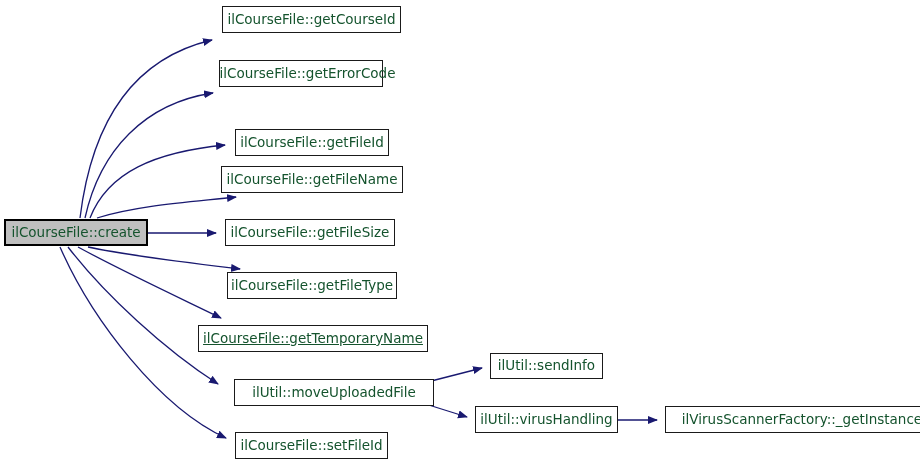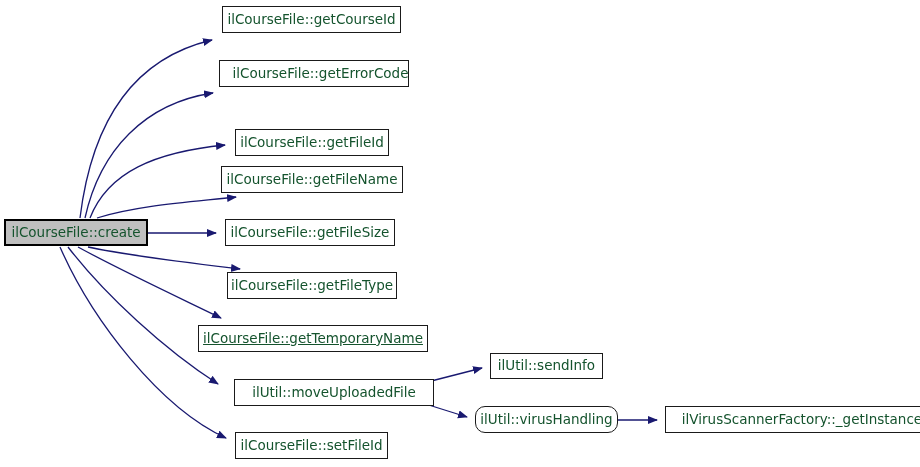--- a/index.html
+++ b/index.html
@@ -60,24 +60,24 @@
       <path d="M88,247 C130,256 190,263 240,269" fill="none" stroke="#191970" stroke-width="1.3" marker-end="url(#arrowhead)"></path>
       <path d="M78,247 C120,270 180,298 221,318" fill="none" stroke="#191970" stroke-width="1.3" marker-end="url(#arrowhead)"></path>
       <path d="M68,247 C105,295 165,350 218,384" fill="none" stroke="#191970" stroke-width="1.3" marker-end="url(#arrowhead)"></path>
       <path d="M60,247 C92,320 160,408 226,438" fill="none" stroke="#191970" stroke-width="1.3" marker-end="url(#arrowhead)"></path>
       <path d="M400,389 L482,368" fill="none" stroke="#191970" stroke-width="1.3" marker-end="url(#arrowhead)"></path>
       <path d="M400,396 L467,417" fill="none" stroke="#191970" stroke-width="1.3" marker-end="url(#arrowhead)"></path>
       <path d="M618,420 L657,420" fill="none" stroke="#191970" stroke-width="1.3" marker-end="url(#arrowhead)"></path>
     </svg>
     <div class="node highlight" style="left: 4px; top: 219px; width: 144px; height: 27px;">ilCourseFile::create</div>
     <div class="node" style="left: 222px; top: 6px; width: 179px; height: 27px;">ilCourseFile::getCourseId</div>
-    <div class="node" style="left: 219px; top: 60px; width: 190px; height: 27px; padding-left: 13px;">ilCourseFile::getErrorCode</div>
+    <div class="node" style="left: 219px; top: 60px; width: 164px; height: 27px; padding-left: 13px;">ilCourseFile::getErrorCode</div>
     <div class="node" style="left: 235px; top: 113px; width: 154px; height: 27px; margin-top: 16px;">ilCourseFile::getFileId</div>
     <div class="node" style="left: 221px; top: 166px; width: 182px; height: 27px;">ilCourseFile::getFileName</div>
     <div class="node" style="left: 225px; top: 219px; width: 170px; height: 27px;">ilCourseFile::getFileSize</div>
     <div class="node" style="left: 227px; top: 272px; width: 170px; height: 27px;">ilCourseFile::getFileType</div>
     <div class="node" style="left: 198px; top: 325px; width: 230px; height: 27px; text-decoration: underline;">ilCourseFile::getTemporaryName</div>
     <div class="node" style="left: 234px; top: 379px; width: 200px; height: 27px;">ilUtil::moveUploadedFile</div>
     <div class="node" style="left: 235px; top: 432px; width: 153px; height: 27px;">ilCourseFile::setFileId</div>
     <div class="node" style="left: 490px; top: 353px; width: 113px; height: 26px;">ilUtil::sendInfo</div>
-    <div class="node" style="left: 475px; top: 406px; width: 143px; height: 27px; border-radius: 10px;">ilUtil::virusHandling</div>
+    <div class="node" style="left: 475px; top: 406px; width: 143px; height: 27px;">ilUtil::virusHandling</div>
     <div class="node" style="left: 665px; top: 406px; width: 274px; height: 27px;">ilVirusScannerFactory::_getInstance</div>
   </div>
 
 </body></html>

